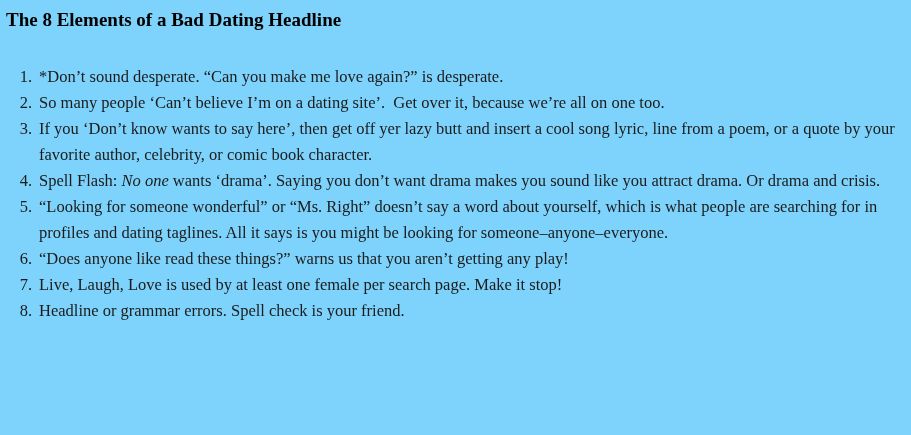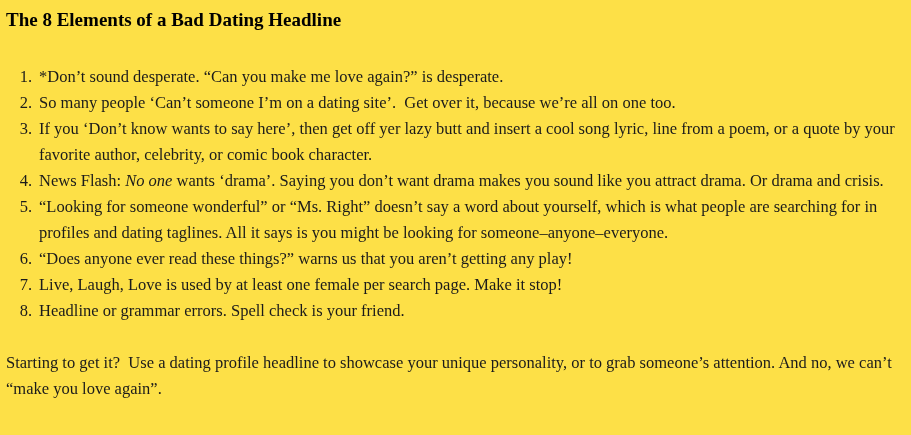--- a/index.html
+++ b/index.html
@@ -6,21 +6,21 @@
     margin: 0;
     padding: 0;
     background: #ffffff;
   }
   .page {
     width: 911px;
     height: 435px;
     box-sizing: border-box;
     padding: 6px 4px 0 6px;
     overflow: hidden;
-    background: #fde047;
+    background: #7dd3fc;
     color: #1b1b1b;
     font-family: "Liberation Serif", "DejaVu Serif", serif;
     font-size: 16.5px;
     line-height: 26px;
   }
   .title {
     margin: 2px 0 0 0;
     font-size: 19px;
     line-height: 24px;
     font-weight: 700;
@@ -57,43 +57,42 @@
 
   <h1 class="title">The 8 Elements of a Bad Dating Headline</h1>
 
   <ol class="elements">
     <li>
       <span class="num">1.</span>
       <span class="item-text">*Don’t sound desperate. “Can you make me love again?” is desperate.</span>
     </li>
     <li>
       <span class="num">2.</span>
-      <span class="item-text">So many people ‘Can’t someone I’m on a dating site’.  Get over it, because we’re all on one too.</span>
+      <span class="item-text">So many people ‘Can’t believe I’m on a dating site’.  Get over it, because we’re all on one too.</span>
     </li>
     <li>
       <span class="num">3.</span>
       <span class="item-text">If you ‘Don’t know wants to say here’, then get off yer lazy butt and insert a cool song lyric, line from a poem, or a quote by your favorite author, celebrity, or comic book character.</span>
     </li>
     <li>
       <span class="num">4.</span>
-      <span class="item-text"><span>News Flash: </span><em>No one</em><span> wants ‘drama’. Saying you don’t want drama makes you sound like you attract drama. Or drama and crisis.</span></span>
+      <span class="item-text"><span>Spell Flash: </span><em>No one</em><span> wants ‘drama’. Saying you don’t want drama makes you sound like you attract drama. Or drama and crisis.</span></span>
     </li>
     <li>
       <span class="num">5.</span>
       <span class="item-text">“Looking for someone wonderful” or “Ms. Right” doesn’t say a word about yourself, which is what people are searching for in profiles and dating taglines. All it says is you might be looking for someone–anyone–everyone.</span>
     </li>
     <li>
       <span class="num">6.</span>
-      <span class="item-text">“Does anyone ever read these things?” warns us that you aren’t getting any play!</span>
+      <span class="item-text">“Does anyone like read these things?” warns us that you aren’t getting any play!</span>
     </li>
     <li>
       <span class="num">7.</span>
       <span class="item-text">Live, Laugh, Love is used by at least one female per search page. Make it stop!</span>
     </li>
     <li>
       <span class="num">8.</span>
       <span class="item-text">Headline or grammar errors. Spell check is your friend.</span>
     </li>
   </ol>
 
-  <p class="closing">Starting to get it?  Use a dating profile headline to showcase your unique personality, or to grab someone’s attention. And no, we can’t “make you love again”.</p>
 
 </div>
 
 </body></html>

